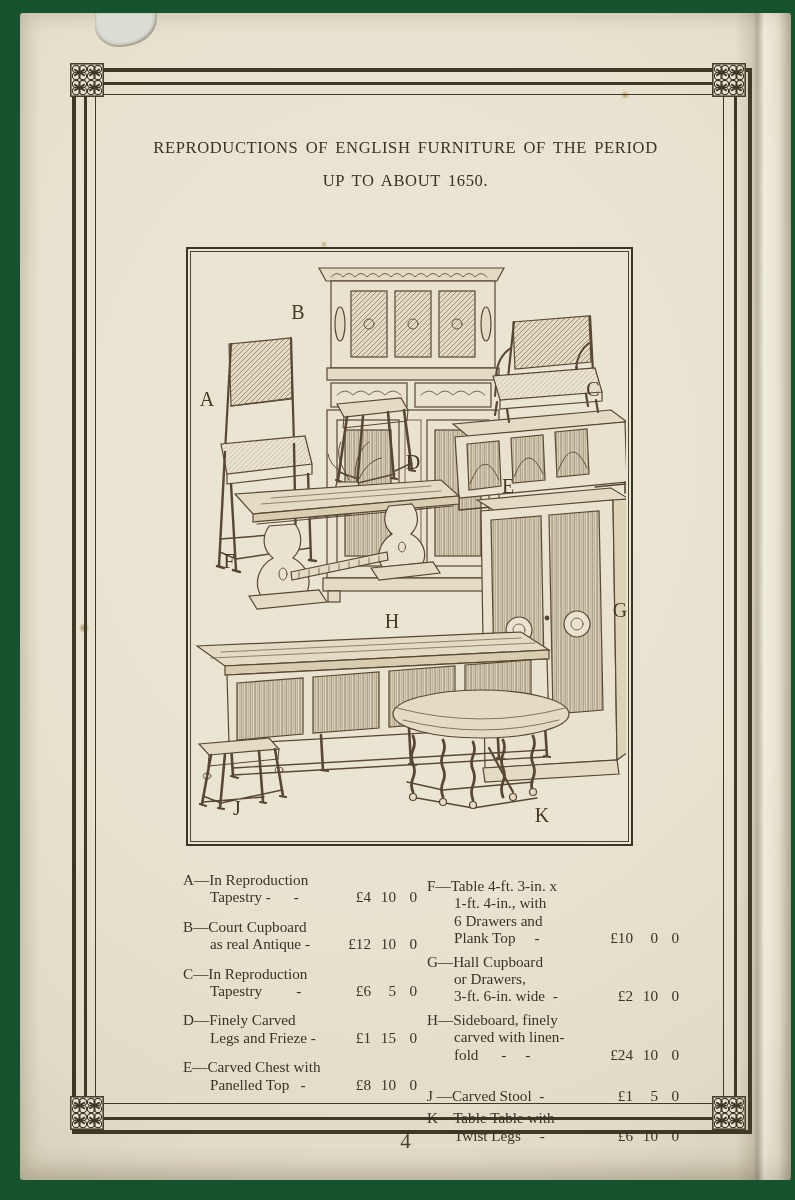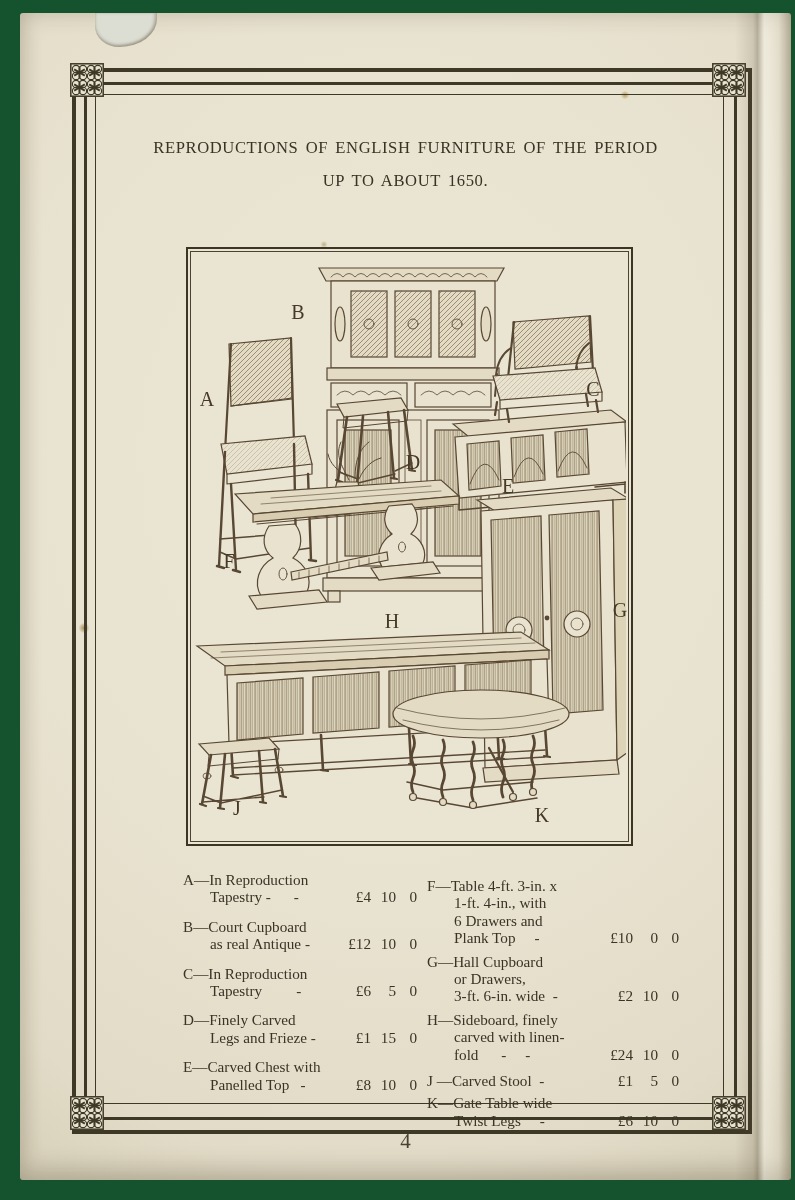--- a/index.html
+++ b/index.html
@@ -400,21 +400,21 @@
           <span class="pline">or Drawers,</span>
           <span class="pline">3-ft. 6-in. wide&nbsp;&nbsp;-</span>
         </div>
         <div class="price">
           <span class="pp">£2</span>
           <span class="ps">10</span>
           <span class="pd">0</span>
         </div>
       </div>
 
-      <div class="price-item" style="margin-bottom:9px">
+      <div class="price-item" style="margin-bottom:24px">
         <div class="item-text">
           <span class="pline first"><span>H—</span><span>Sideboard, finely</span></span>
           <span class="pline">carved with linen-</span>
           <span class="pline">fold&nbsp;&nbsp;&nbsp;&nbsp;&nbsp;&nbsp;-&nbsp;&nbsp;&nbsp;&nbsp;&nbsp;-</span>
         </div>
         <div class="price">
           <span class="pp">£24</span>
           <span class="ps">10</span>
           <span class="pd">0</span>
         </div>
@@ -426,21 +426,21 @@
         </div>
         <div class="price">
           <span class="pp">£1</span>
           <span class="ps">5</span>
           <span class="pd">0</span>
         </div>
       </div>
 
       <div class="price-item">
         <div class="item-text">
-          <span class="pline first"><span>K—</span><span>Gate Table wide</span></span>
+          <span class="pline first"><span>K—</span><span>Table Table with</span></span>
           <span class="pline">Twist Legs&nbsp;&nbsp;&nbsp;&nbsp;&nbsp;-</span>
         </div>
         <div class="price">
           <span class="pp">£6</span>
           <span class="ps">10</span>
           <span class="pd">0</span>
         </div>
       </div>
     </div>
 

